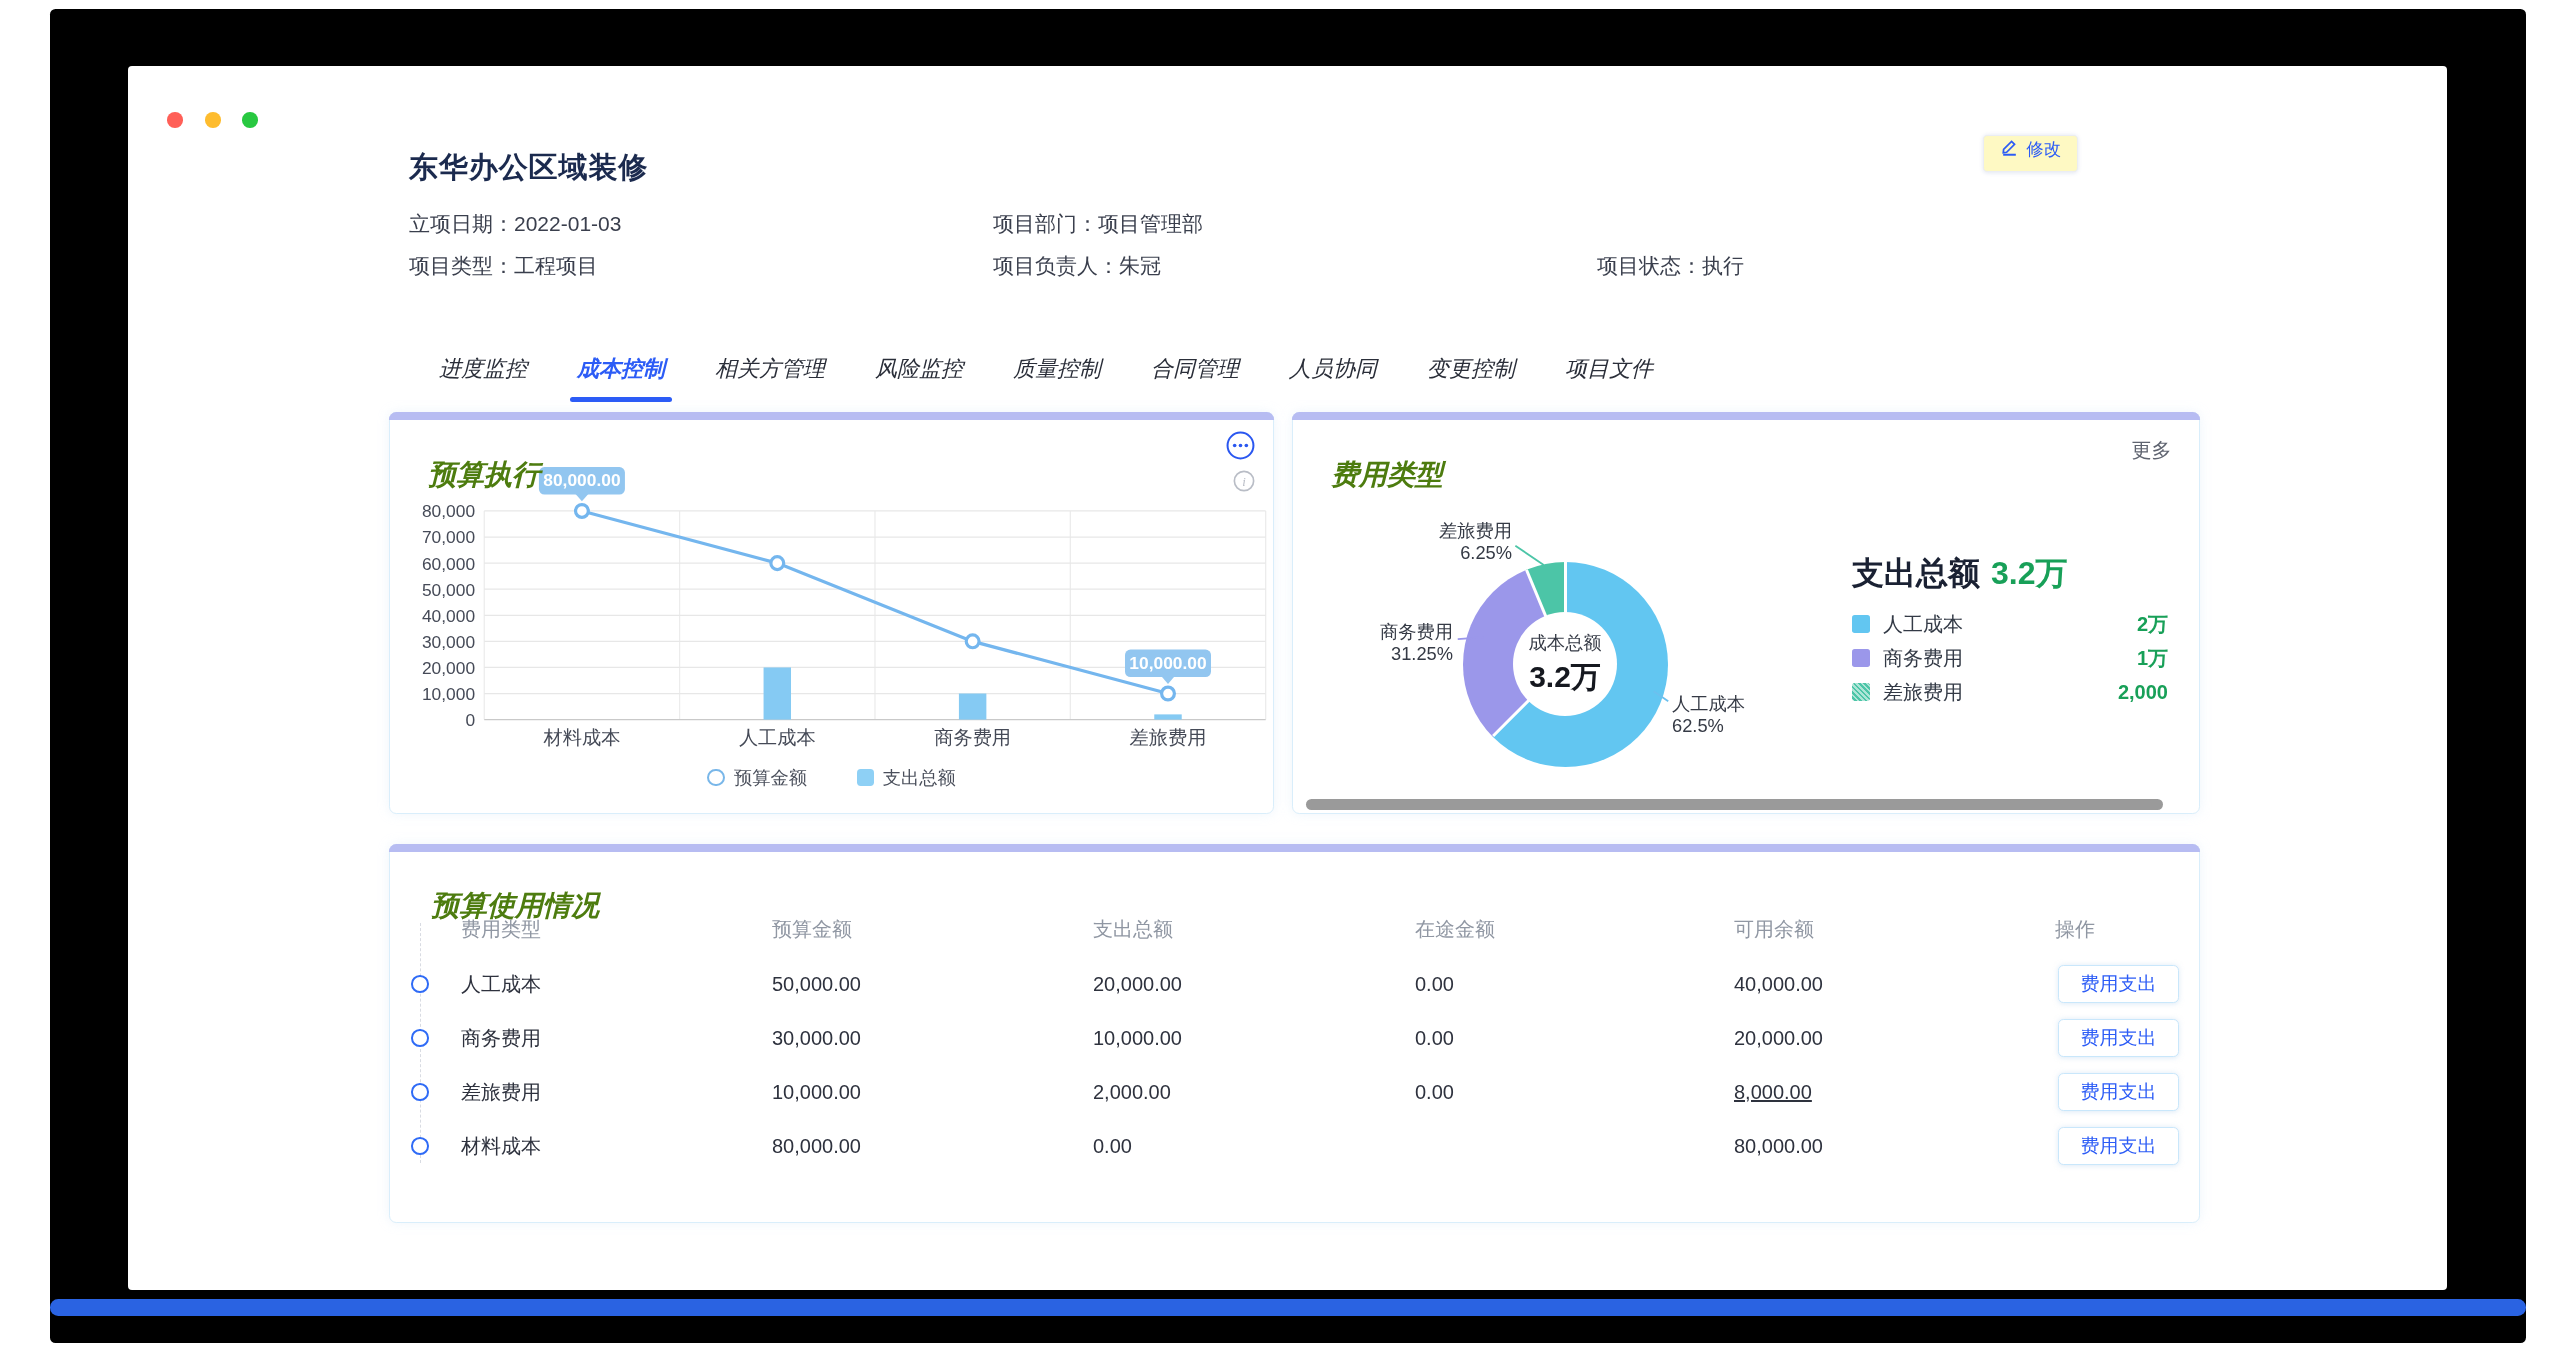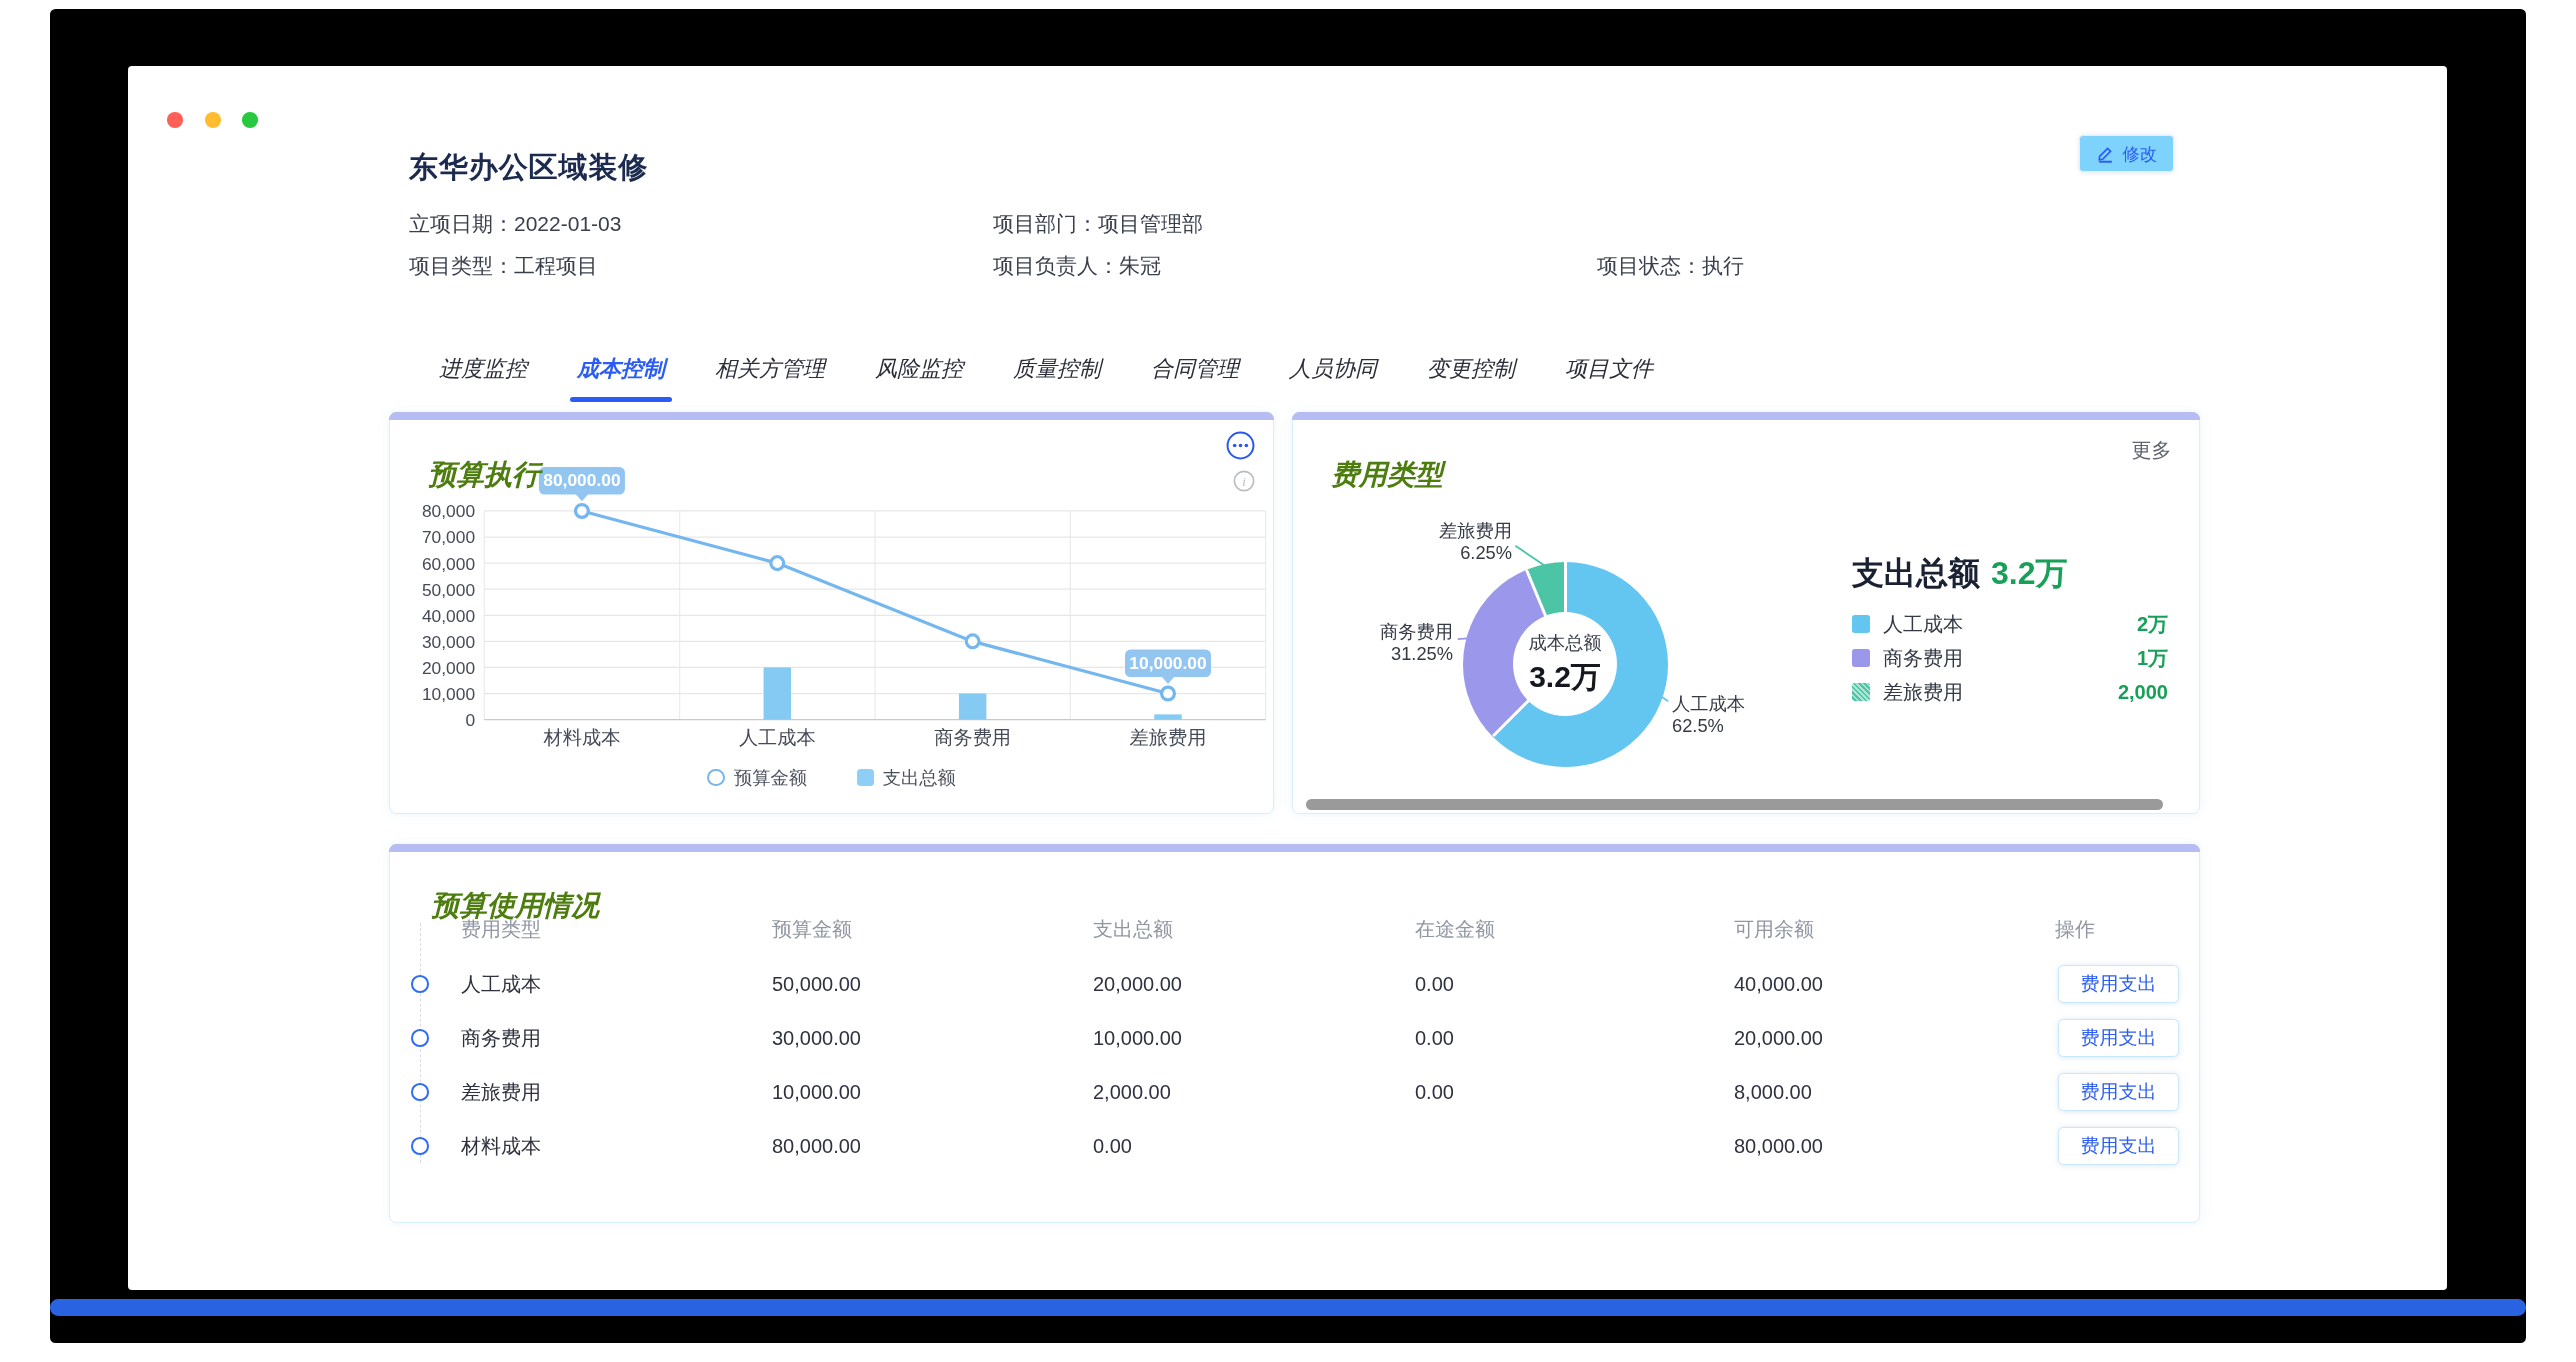--- a/index.html
+++ b/index.html
@@ -2,21 +2,21 @@
 <html style="font-size:14.6px"><head>
 <meta charset="utf-8">
 <style>
   html,body{margin:0;padding:0;background:#ffffff;font-family:"Liberation Sans","DejaVu Sans",sans-serif;}
   .page{position:relative;width:2576px;height:1362px;overflow:hidden;background:#fff;}
   .frame{position:absolute;left:50px;top:9.1px;width:2476px;height:1334px;background:#000;border-radius:5.5px;}
   .bottom-strip{position:absolute;left:0;top:1290px;width:100%;height:16.5px;border-radius:8.2px;}
   .win{position:absolute;left:78px;top:57px;width:2319px;height:1224px;background:#fff;border-radius:4px;}
   .light{position:absolute;width:15.6px;height:15.6px;border-radius:50%;top:46px;}
   .page-title{position:absolute;left:281px;top:82px;font-size:29px;font-weight:bold;color:#1b2a4e;letter-spacing:0.9px;}
-  .edit-btn{position:absolute;left:1951px;top:69px;width:95px;height:37px;background:#7dd3fc;border:0.9px solid #ebedf3;border-radius:4.6px;box-shadow:0 0.9px 4.6px rgba(190,200,225,.45);display:flex;align-items:center;justify-content:center;gap:7.3px;cursor:pointer;}
+  .edit-btn{position:absolute;left:1855px;top:69px;width:95px;height:37px;background:#fef9c3;border:0.9px solid #ebedf3;border-radius:4.6px;box-shadow:0 0.9px 4.6px rgba(190,200,225,.45);display:flex;align-items:flex-start;justify-content:center;gap:7.3px;cursor:pointer;}
   .edit-btn span{color:#2c5cf6;font-size:17.4px;}
   .info-grid{position:absolute;left:281px;top:137px;width:1830px;}
   .info-row{display:flex;height:42px;align-items:center;}
   .info-cell{font-size:21px;color:#3a3f4d;}
   .info-cell:nth-child(1){width:584px;}
   .info-cell:nth-child(2){width:604px;}
   .tabs{position:absolute;left:311px;top:284px;display:flex;gap:50px;height:46px;}
   .tab{position:relative;font-size:22px;color:#2a2e39;line-height:37px;cursor:pointer;white-space:nowrap;font-style:italic;}
   .tab.active{color:#2c5cf6;font-weight:bold;}
   .tab.active::after{content:"";position:absolute;left:-7.3px;right:-7.3px;bottom:-5.5px;height:4.6px;background:#2c5cf6;border-radius:2.7px;}
@@ -263,21 +263,21 @@
               <div class="cell" style="left: 1025px;">0.00</div>
               <div class="cell" style="left: 1344px;">20,000.00</div>
               <button class="act-btn">费用支出</button>
             </div>
             <div class="tbl-row" style="top: 221px;">
               <span class="row-dot"></span>
               <div class="cell" style="left: 71px;">差旅费用</div>
               <div class="cell" style="left: 382px;">10,000.00</div>
               <div class="cell" style="left: 703px;">2,000.00</div>
               <div class="cell" style="left: 1025px;">0.00</div>
-              <div class="cell" style="left: 1344px;">8,000.00</div>
+              <div class="cell" style="left: 1344px; text-decoration: underline;">8,000.00</div>
               <button class="act-btn">费用支出</button>
             </div>
             <div class="tbl-row" style="top: 275px;">
               <span class="row-dot"></span>
               <div class="cell" style="left: 71px;">材料成本</div>
               <div class="cell" style="left: 382px;">80,000.00</div>
               <div class="cell" style="left: 703px;">0.00</div>
               <div class="cell" style="left: 1025px;"></div>
               <div class="cell" style="left: 1344px;">80,000.00</div>
               <button class="act-btn">费用支出</button>

